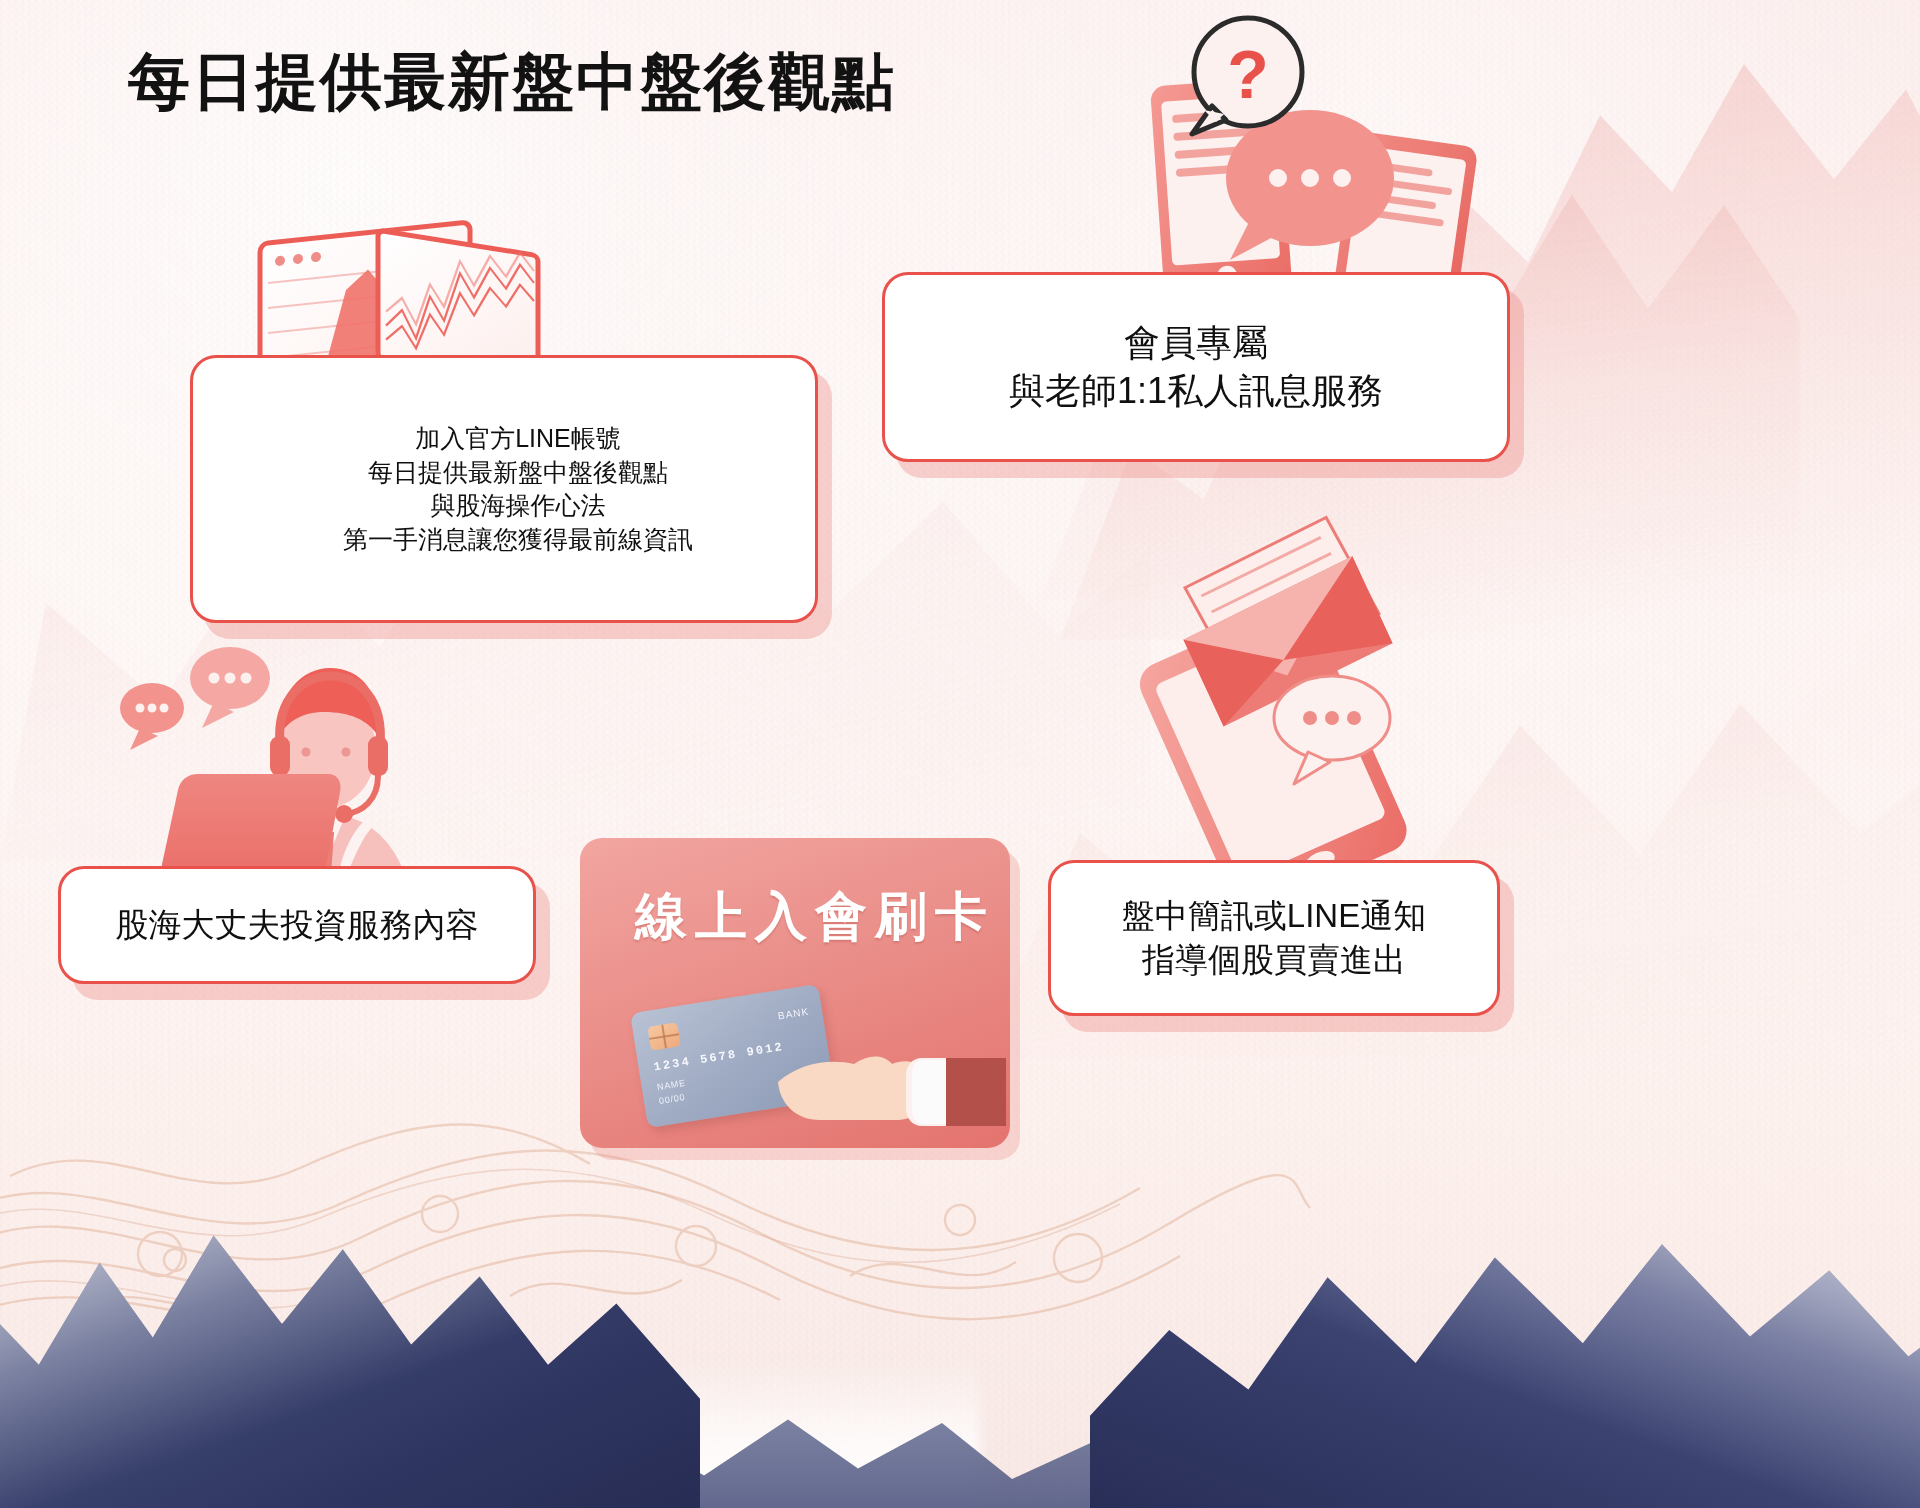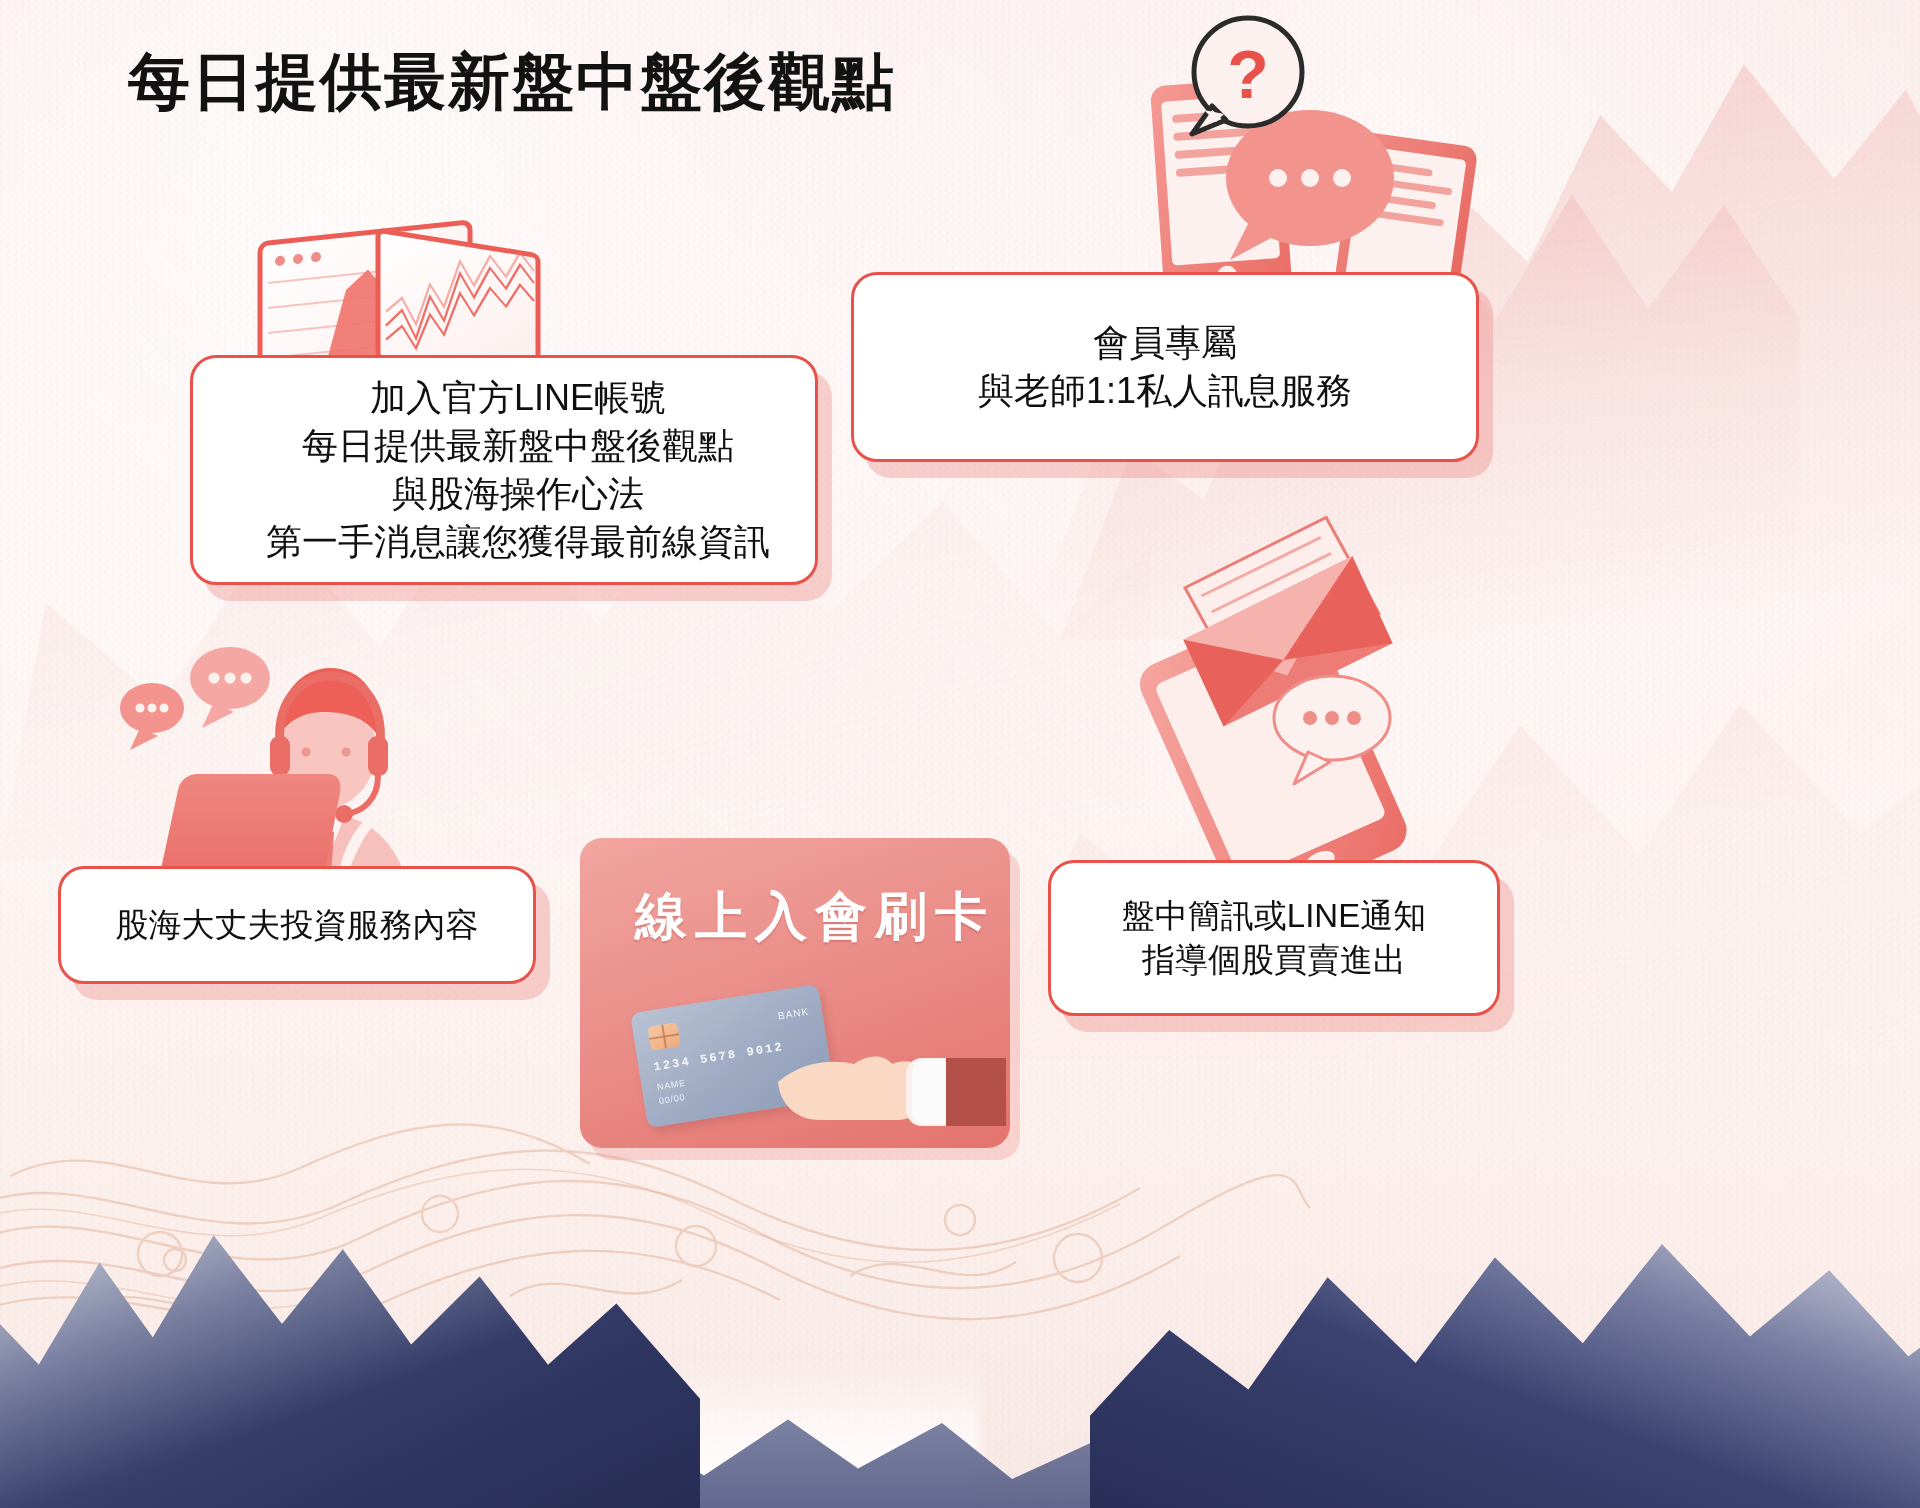--- a/index.html
+++ b/index.html
@@ -104,22 +104,22 @@
     background: #ffffff;
     border: 3px solid #e8524b;
     border-radius: 26px;
     display: flex; align-items: center; justify-content: center;
     text-align: center;
     color: #101010;
     box-shadow: 14px 16px 0 rgba(236,140,134,.38);
   }
   .card-text { line-height: 1.34; white-space: pre-line; }
 
-  #card-line    { left: 190px; top: 355px;  width: 628px; height: 230px; font-size: 36px; padding-left: 28px; }
-  #card-member  { left: 851px; top: 272px;  width: 628px; height: 190px; font-size: 36px; }
+  #card-line    { left: 190px; top: 355px;  width: 628px; height: 268px; font-size: 25px; padding-left: 28px; }
+  #card-member  { left: 882px; top: 272px;  width: 628px; height: 190px; font-size: 36px; }
   #card-assist  { left: 58px;  top: 866px;  width: 478px; height: 118px; font-size: 33px; }
   #card-notify  { left: 1048px;top: 848px;  width: 452px; height: 156px; font-size: 33px; margin-top: 12px; }
 
   
   .illus { position: absolute; }
   #illus-charts { left: 250px; top: 150px; width: 330px; height: 260px; }
 
   
   #illus-phones { left: 1100px; top: 10px; width: 420px; height: 430px; }
 

